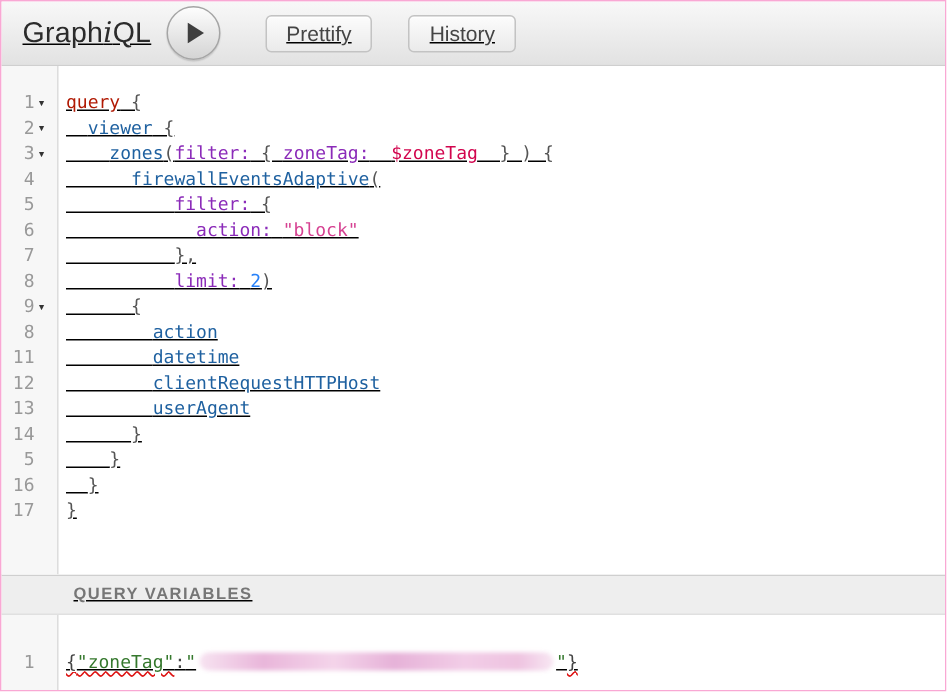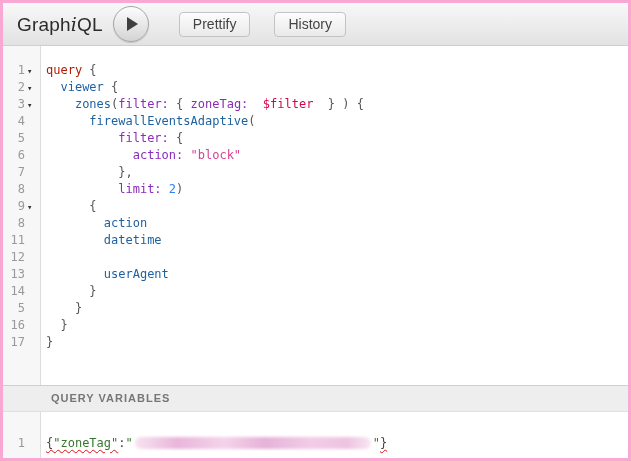--- a/index.html
+++ b/index.html
@@ -1,21 +1,22 @@
 <!DOCTYPE html>
 <html style="--kw: #B11A04; --fld: #1F61A0; --arg: #8B2BB9; --vrb: #D2054E; --str: #D64292; --num: #2882F9; --pun: #555555; --jkey: #35782d; --jstr: #35782d; --jpun: #444444; --err: #dd1111; --gutter_text: #999999;"><head>
 <meta charset="utf-8">
 <style>
   * { margin:0; padding:0; box-sizing:border-box; }
   html,body { background:#fff; }
   .window {
     position:relative; width:631px; height:461px;
-    border:3px solid #f9a8d4; overflow:hidden;
+    border:1px solid #f9a8d4; overflow:hidden;
     font-family:"Liberation Sans", sans-serif;
     background:#fff;
+    text-decoration:underline;
   }
   
   .topbar {
     height:43px; display:flex; align-items:center;
     background:linear-gradient(#f8f8f8,#e2e2e2);
     border-bottom:1px solid #cfcfcf;
     padding-left:14px;
   }
   .logo {
     font-size:19px; color:#2b2b2b; letter-spacing:0.2px;
@@ -121,21 +122,21 @@
           <span class="code"><span class="kw">query</span><span class="pun"> {</span></span>
         </div>
         <div class="row">
           <span class="ln">2</span>
           <span class="fold">▾</span>
           <span class="code"><span class="pun">  </span><span class="fld">viewer</span><span class="pun"> {</span></span>
         </div>
         <div class="row">
           <span class="ln">3</span>
           <span class="fold">▾</span>
-          <span class="code"><span class="pun">    </span><span class="fld">zones</span><span class="pun">(</span><span class="arg">filter:</span><span class="pun"> { </span><span class="arg">zoneTag:</span><span class="pun">  </span><span class="vrb">$filter</span><span class="pun">  } ) {</span></span>
+          <span class="code"><span class="pun">    </span><span class="fld">zones</span><span class="pun">(</span><span class="arg">filter:</span><span class="pun"> { </span><span class="arg">zoneTag:</span><span class="pun">  </span><span class="vrb">$zoneTag</span><span class="pun">  } ) {</span></span>
         </div>
         <div class="row">
           <span class="ln">4</span>
           <span class="code"><span class="pun">      </span><span class="fld">firewallEventsAdaptive</span><span class="pun">(</span></span>
         </div>
         <div class="row">
           <span class="ln">5</span>
           <span class="code"><span class="pun">          </span><span class="arg">filter:</span><span class="pun"> {</span></span>
         </div>
         <div class="row">
@@ -158,21 +159,21 @@
         <div class="row">
           <span class="ln">8</span>
           <span class="code"><span class="pun">        </span><span class="fld">action</span></span>
         </div>
         <div class="row">
           <span class="ln">11</span>
           <span class="code"><span class="pun">        </span><span class="fld">datetime</span></span>
         </div>
         <div class="row">
           <span class="ln">12</span>
-          <span class="code"><span class="pun">        </span></span>
+          <span class="code"><span class="pun">        </span><span class="fld">clientRequestHTTPHost</span></span>
         </div>
         <div class="row">
           <span class="ln">13</span>
           <span class="code"><span class="pun">        </span><span class="fld">userAgent</span></span>
         </div>
         <div class="row">
           <span class="ln">14</span>
           <span class="code"><span class="pun">      </span><span class="pun">}</span></span>
         </div>
         <div class="row">

